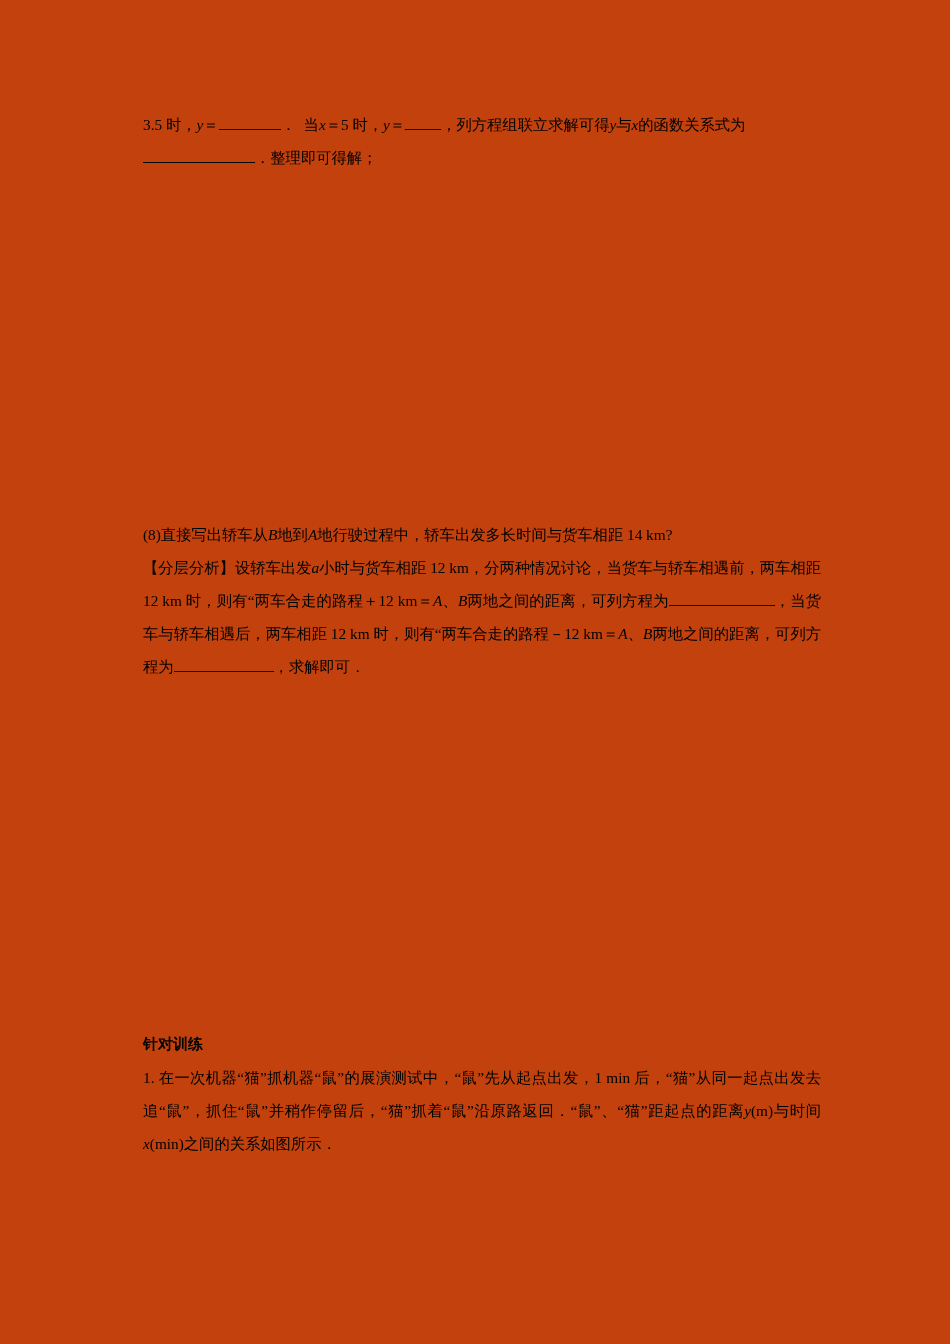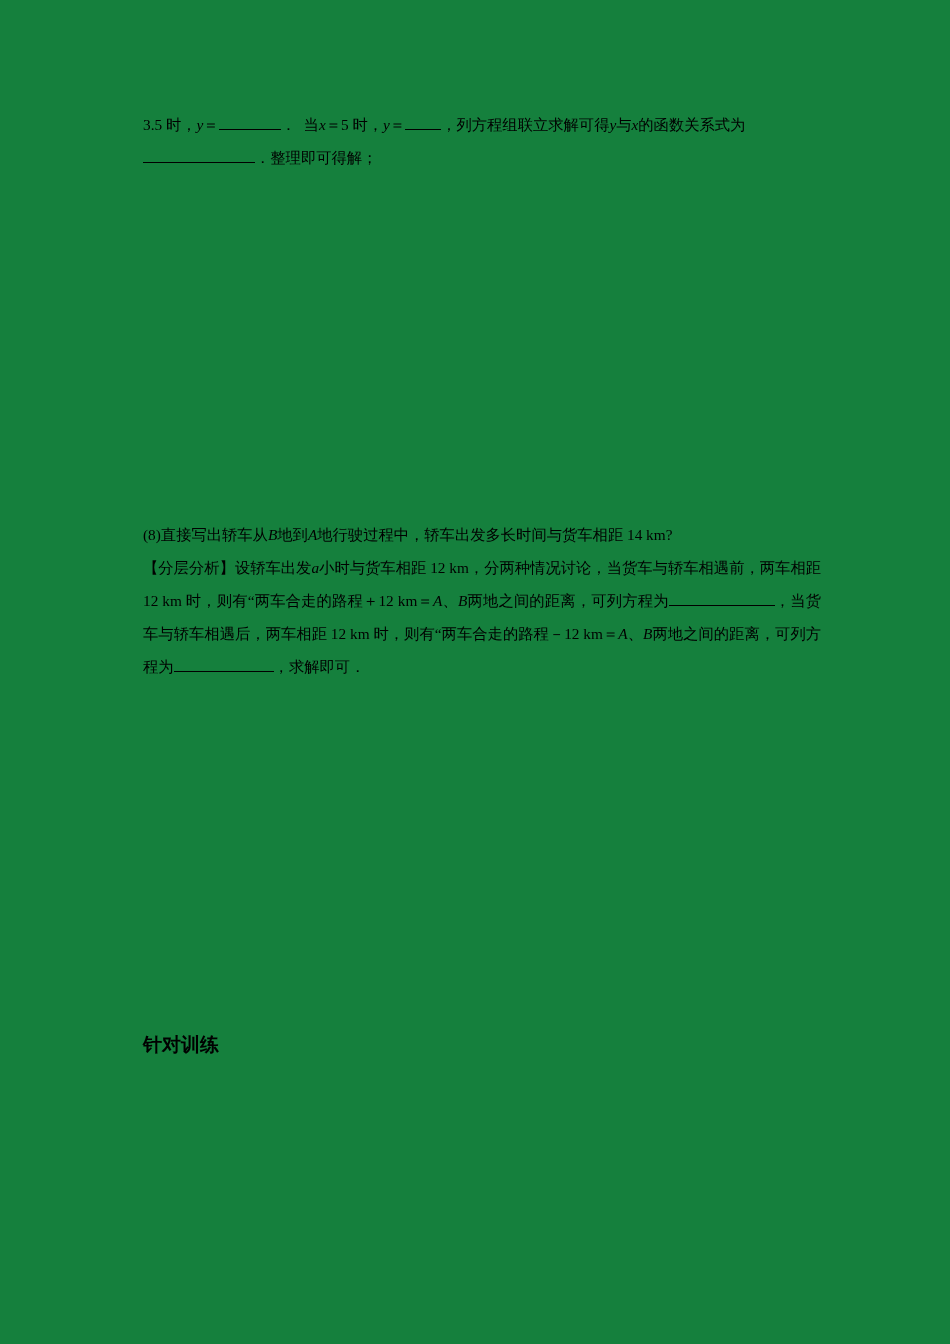--- a/index.html
+++ b/index.html
@@ -4,21 +4,21 @@
 <style>
   html, body {
     margin: 0;
     padding: 0;
     background: #ffffff;
   }
   .page {
     position: relative;
     width: 950px;
     height: 1344px;
-    background: #15803d;
+    background: #c2410c;
     font-family: "Liberation Serif", "DejaVu Serif", serif;
     color: #000000;
     overflow: hidden;
   }
   .content {
     position: absolute;
     left: 143px;
     top: 108px;
     width: 678px;
   }
@@ -35,21 +35,21 @@
   .gap-1 { height: 344px; }
   .gap-2 { height: 345px; }
   .it {
     font-style: italic;
     font-family: "Liberation Serif", "DejaVu Serif", serif;
   }
   .bold {
     font-weight: normal;
   }
   .heading {
-    font-size: 19px;
+    font-size: 15px;
     line-height: 33px;
     font-weight: bold;
     margin: 0;
   }
   .u {
     text-decoration: none;
     border-bottom: 1px solid #000;
     display: inline-block;
   }
   .u8 { width: 62px; }
@@ -69,15 +69,16 @@
     <div class="gap-1"></div>
 
     <p class="para"><span>(8)直接写出轿车从</span><span class="it">B</span><span>地到</span><span class="it">A</span><span>地行驶过程中，轿车出发多长时间与货车相距 14 km?</span></p>
 
     <p class="para"><span class="bold">【分层分析】</span><span>设轿车出发</span><span class="it">a</span><span>小时与货车相距 12 km，分两种情况讨论，当货车与轿车相遇前，两车相距 12 km 时，则有“两车合走的路程＋12 km＝</span><span class="it">A</span><span>、</span><span class="it">B</span><span>两地之间的距离，可列方程为</span><span class="u u12"></span><span>，当货车与轿车相遇后，两车相距 12 km 时，则有“两车合走的路程－12 km＝</span><span class="it">A</span><span>、</span><span class="it">B</span><span>两地之间的距离，可列方程为</span><span class="u u11"></span><span>，求解即可．</span></p>
 
     <div class="gap-2"></div>
 
     <p class="heading">针对训练</p>
 
+    <p class="para"><span>1. 在一次机器“猫”抓机器“鼠”的展演测试中，“鼠”先从起点出发，1 min 后，“猫”从同一起点出发去追“鼠”，抓住“鼠”并稍作停留后，“猫”抓着“鼠”沿原路返回．“鼠”、“猫”距起点的距离</span><span class="it">y</span><span>(m)与时间</span><span class="it">x</span><span>(min)之间的关系如图所示．</span></p>
 
   </div>
 </div>
 
 </body></html>

